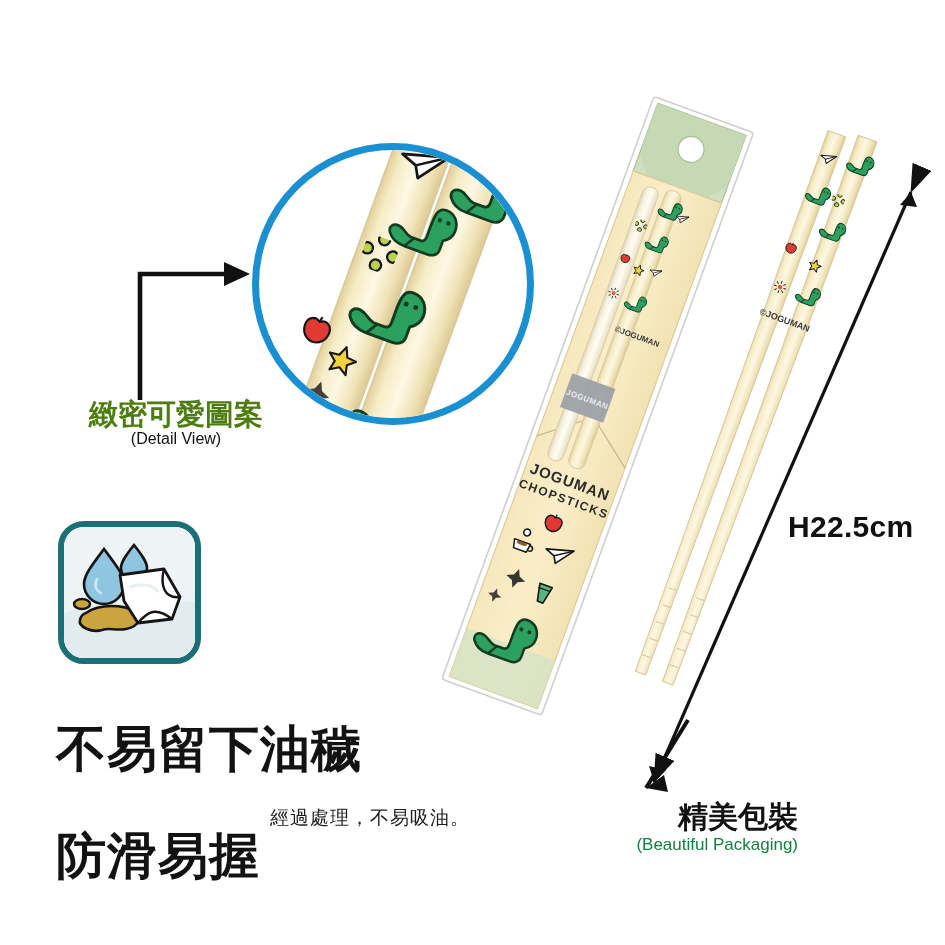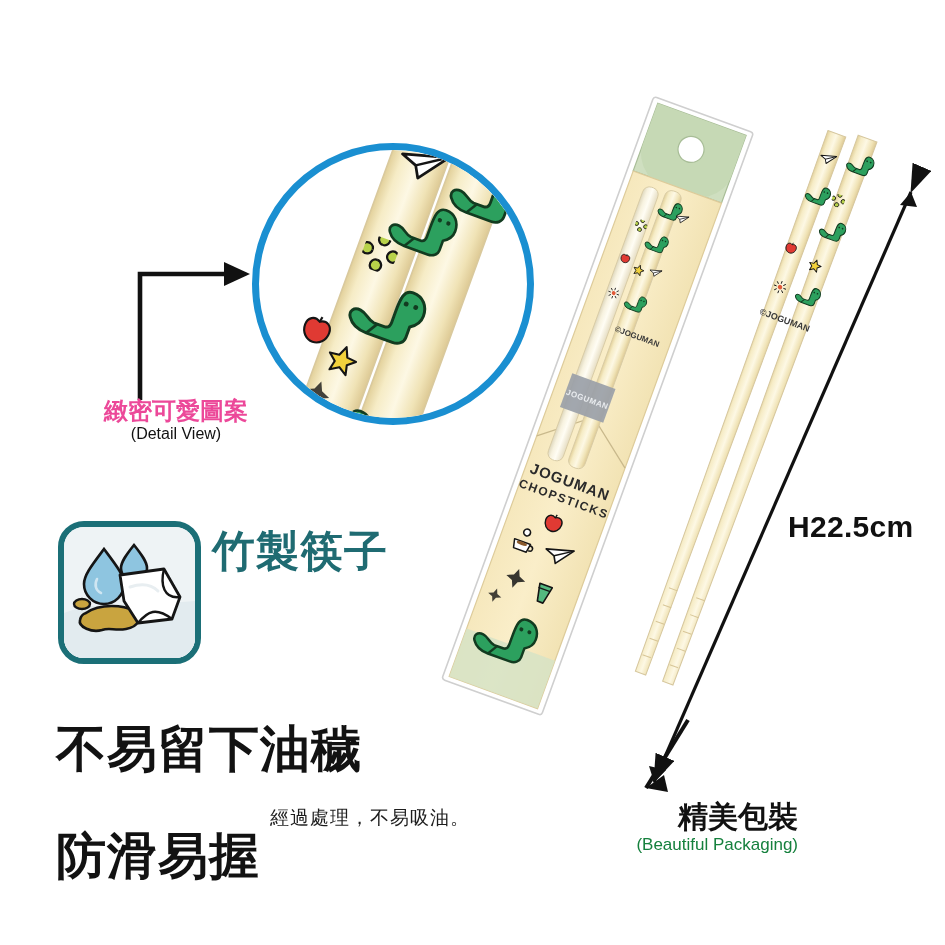--- a/index.html
+++ b/index.html
@@ -14,21 +14,21 @@
   .abs{position:absolute;}
   .nosel{user-select:none;}
 
   
   #detail-circle{
     left:252px;top:143px;width:282px;height:282px;border-radius:50%;
     border:7px solid #1a8fd1;box-sizing:border-box;overflow:hidden;background:#fff;
   }
   #detail-clip{position:absolute;inset:0;border-radius:50%;overflow:hidden;}
   #detail-label{left:56px;top:398px;width:240px;text-align:center;}
-  #detail-label .l1{font-size:24px;font-weight:700;color:#ec4899;line-height:1.12;}
+  #detail-label .l1{font-size:29px;font-weight:700;color:#4d7c0f;line-height:1.12;}
   #detail-label .l2{font-size:16px;font-weight:400;color:#111;line-height:1.18;}
 
   
   #elbow-arrow{left:132px;top:252px;width:120px;height:150px;}
 
   
   #oil-icon{left:58px;top:521px;width:143px;height:143px;}
   #oil-icon .frame{
     position:absolute;inset:0;border:6px solid #1b6f77;border-radius:26px;
     background:#eef3f5;box-sizing:border-box;overflow:hidden;
@@ -281,21 +281,20 @@
 
         <path d="M56 48 L100 42 L116 70 L108 92 L74 96 L60 74 Z" fill="#ffffff" stroke="#151515" stroke-width="2.8" stroke-linejoin="round"></path>
         <path d="M100 42 C96 58 100 72 116 70" fill="none" stroke="#151515" stroke-width="2.4"></path>
         <path d="M74 96 C84 84 92 80 108 92" fill="none" stroke="#151515" stroke-width="2.4"></path>
         <path d="M66 60 C78 56 88 58 94 64" fill="none" stroke="#e8eef1" stroke-width="3" stroke-linecap="round"></path>
       </svg>
     </div>
   </div>
 
   <div id="feature-heading" class="abs nosel">
-    <div>竹製筷子</div>
   </div>
 
   <div id="feature-body" class="abs nosel">
     <div>不易留下油穢</div>
     <div>防滑易握</div>
   </div>
 
   <div id="feature-note" class="abs nosel">經過處理，不易吸油。</div>
 
   <div id="dim-label" class="abs nosel">H22.5cm</div>

